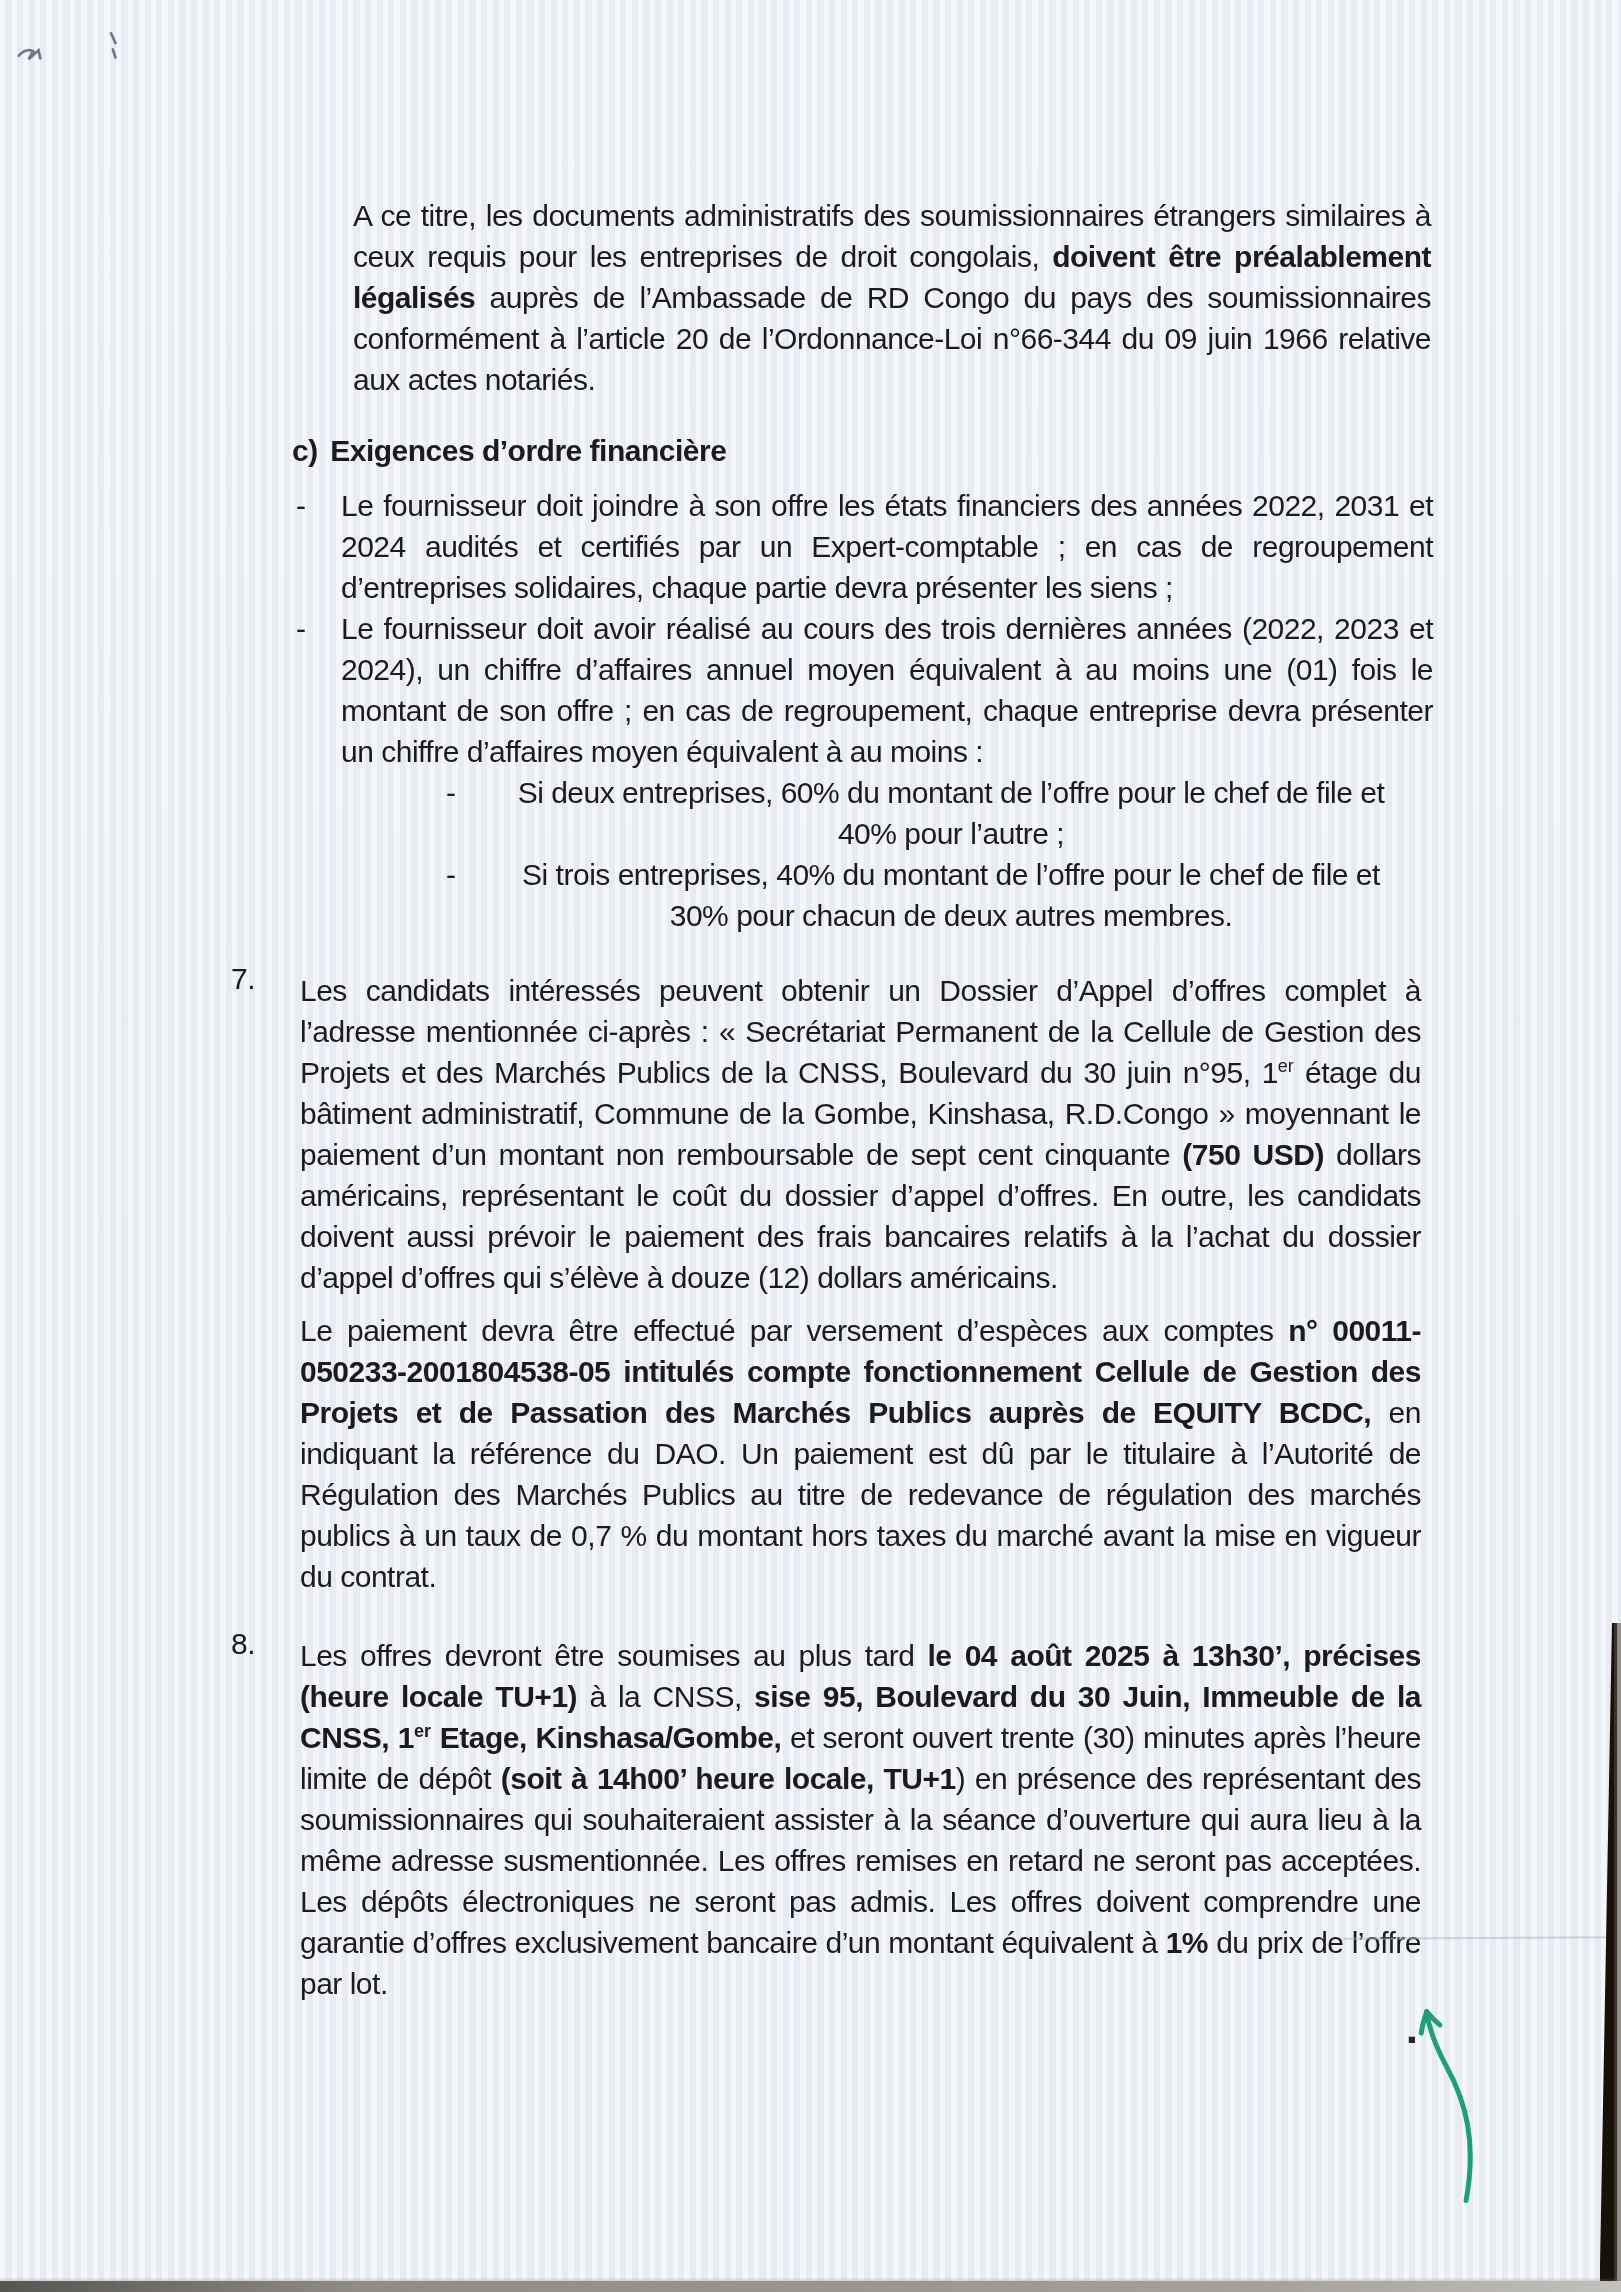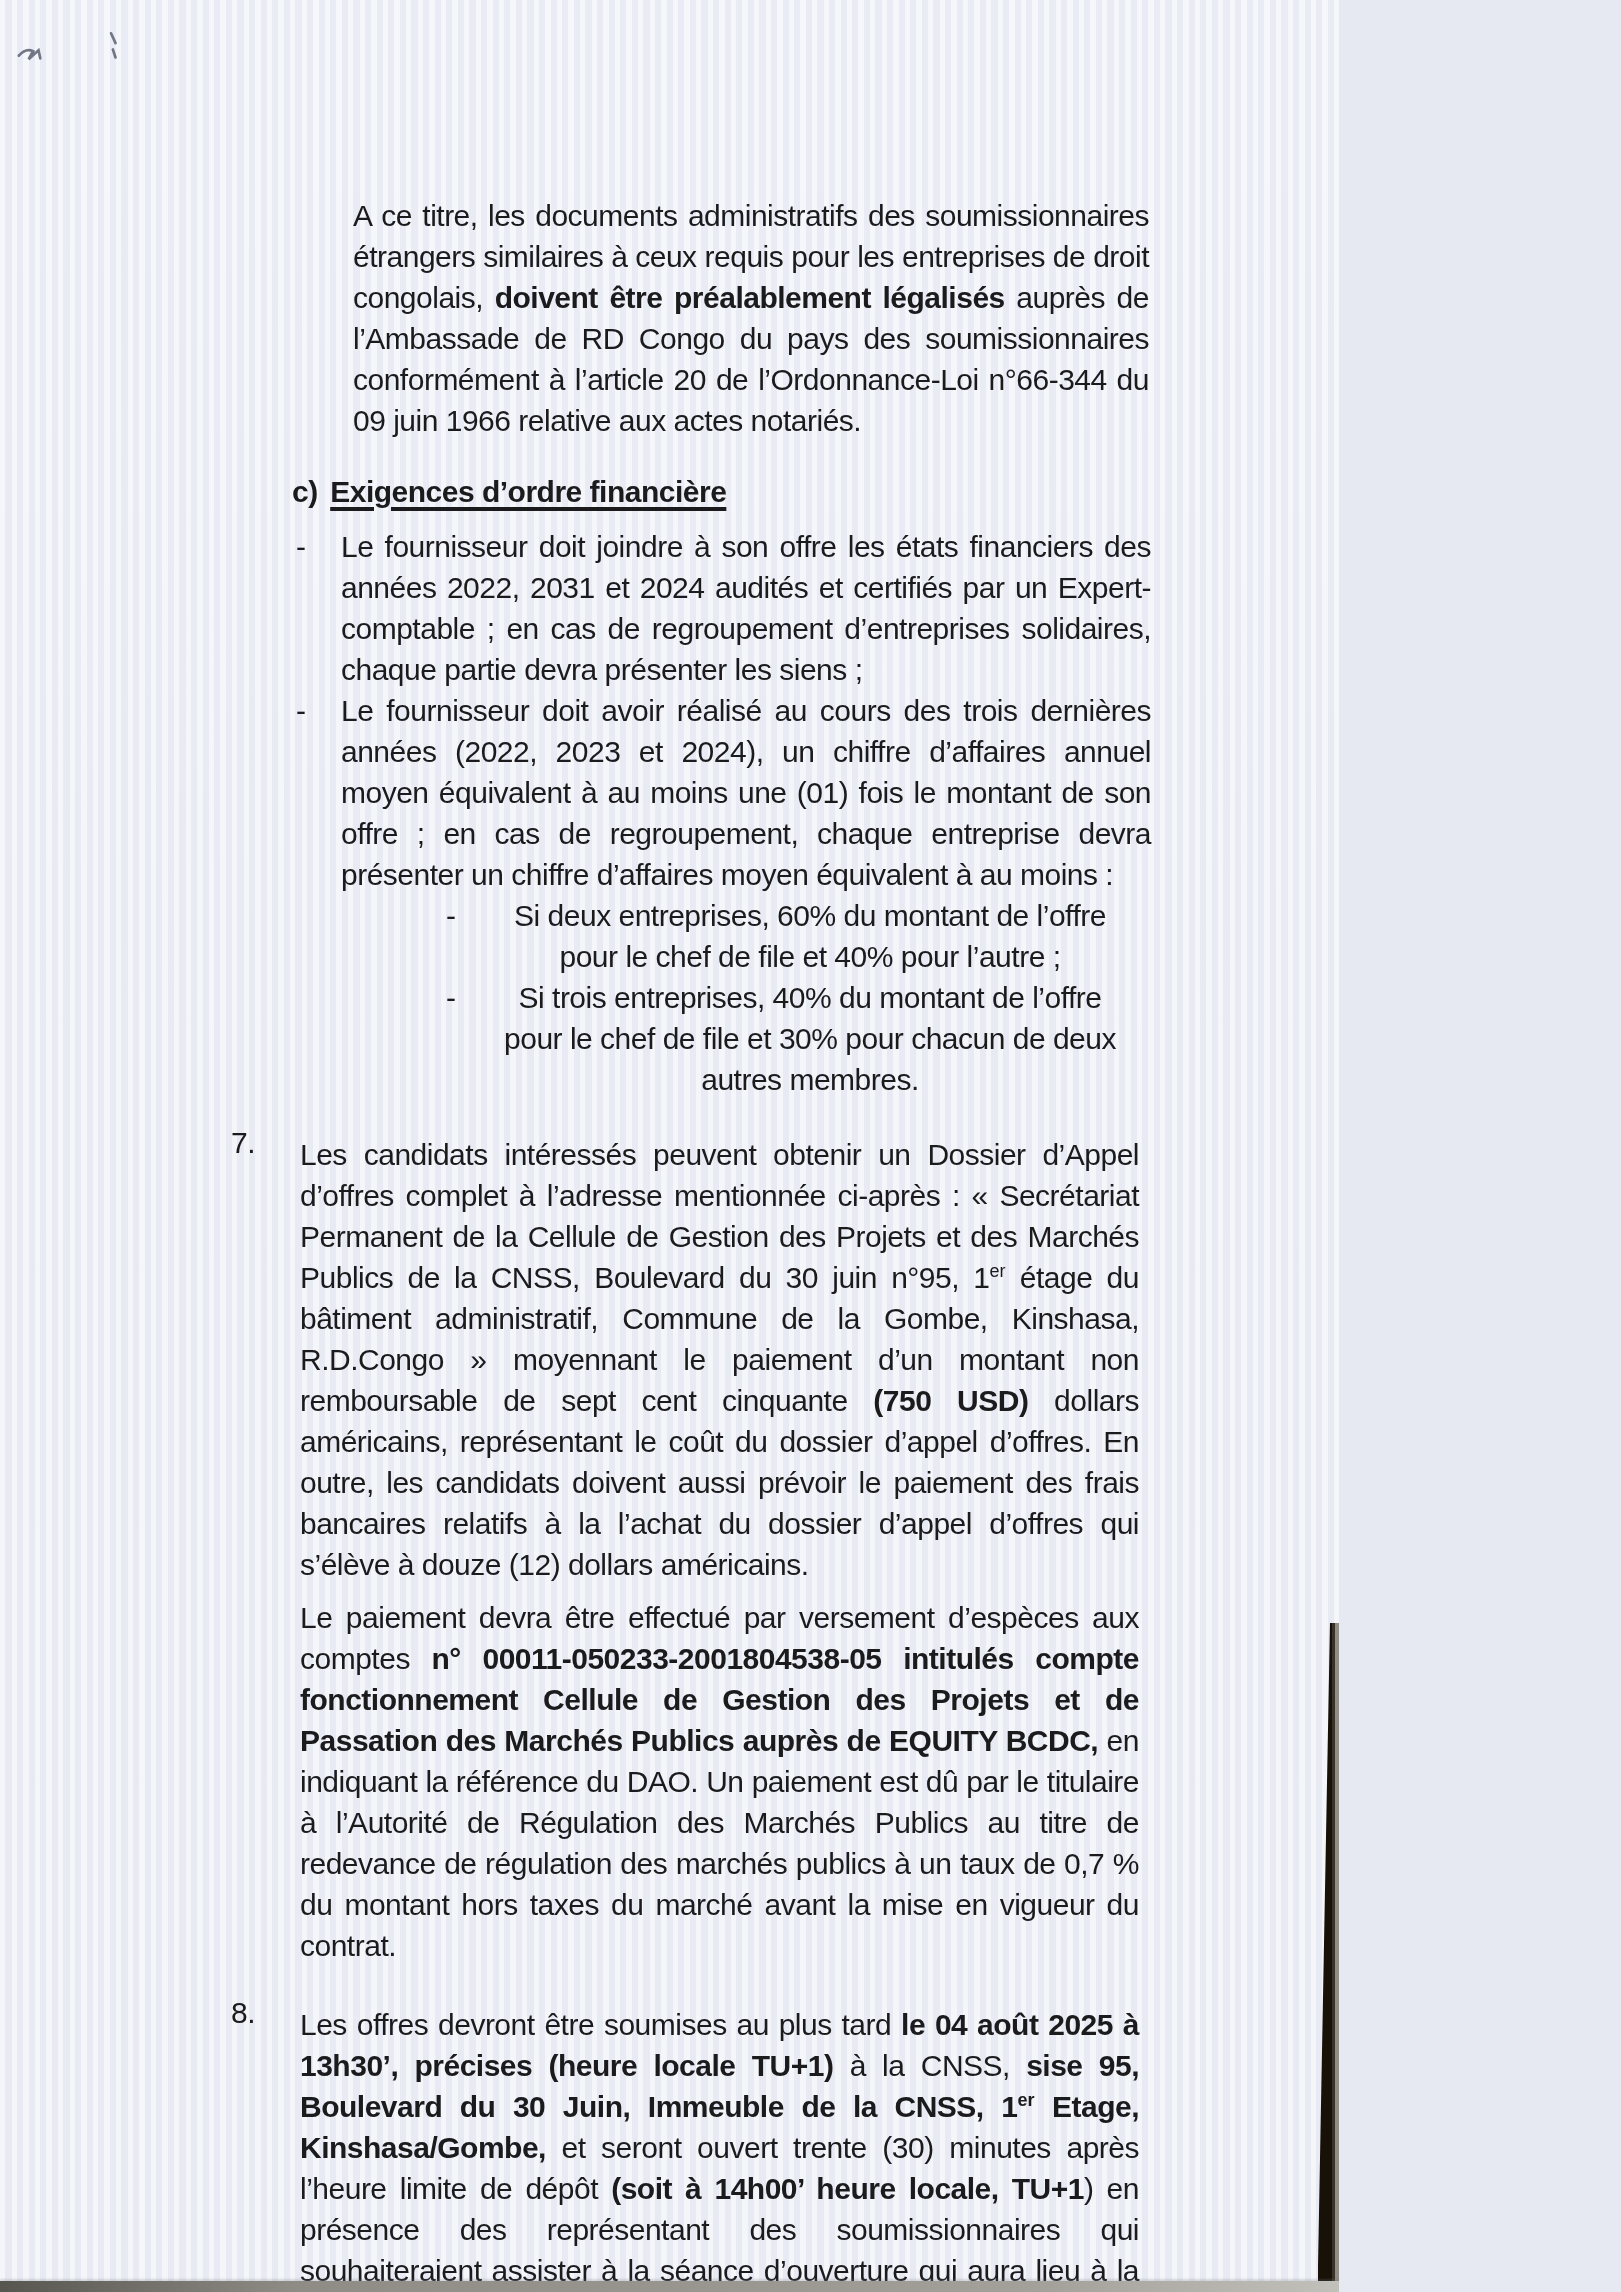--- a/index.html
+++ b/index.html
@@ -2,21 +2,21 @@
 <html lang="fr" style="font-size:14.3px"><head>
 <meta charset="utf-8">
 <style>
   html, body {
     margin: 0;
     padding: 0;
     background: #e6e9f1;
   }
   .page {
     position: relative;
-    width: 1339px;
+    width: 1621px;
     height: 2293px;
     overflow: hidden;
     background-color: #edeff6;
     background-image:
       repeating-linear-gradient(90deg,
         rgba(255,255,255,0.45) 0px, rgba(255,255,255,0.45) 5.4px,
         rgba(221,226,238,0.30) 5.4px, rgba(221,226,238,0.30) 11.6px),
       linear-gradient(180deg, #eef0f7 0%, #ecEEf5 55%, #eceef5 100%);
     font-family: "Liberation Sans", "DejaVu Sans", sans-serif;
     font-size: 30px;
@@ -28,21 +28,20 @@
   p { margin: 12px; }
   .just { text-align: justify; }
   b, .bold { font-weight: 700; }
   sup.sup { vertical-align: super; font-size: 0.6em; line-height: 0; letter-spacing: 0; }
 
   .intro { margin: 195px 190px 0 353px; }
 
   .heading { margin: 30px 188px 14.3px 292px; font-weight: 700; white-space: nowrap; }
   .heading .hlabel { margin-right: 12.5px; }
   .heading .htitle {
-    text-decoration: underline;
     text-decoration-thickness: 3.6px;
     text-underline-offset: 5.4px;
   }
 
   .blist { margin: 0 188px 0 296px; }
   .bitem { display: flex; align-items: flex-start; }
   .bitem > .marker { flex: none; width: 45px; }
   .bitem > .btext { flex: 1; text-align: justify; }
 
   .sublist { margin-left: 150px; margin-right: 27px; }

